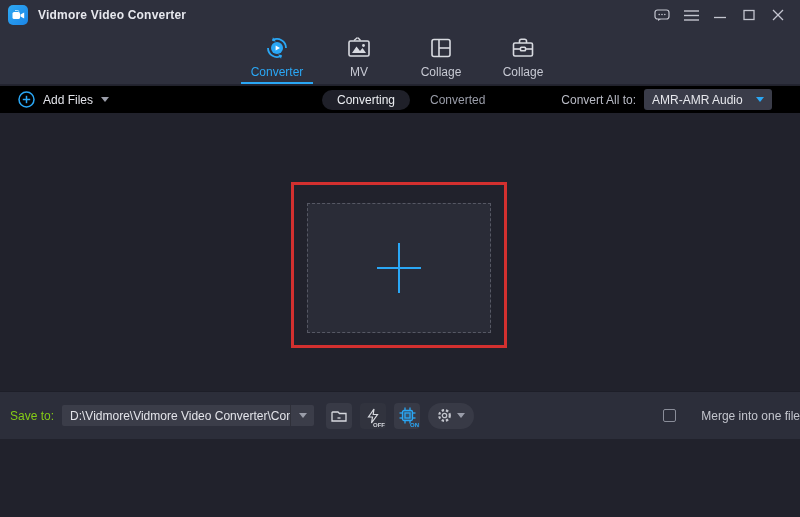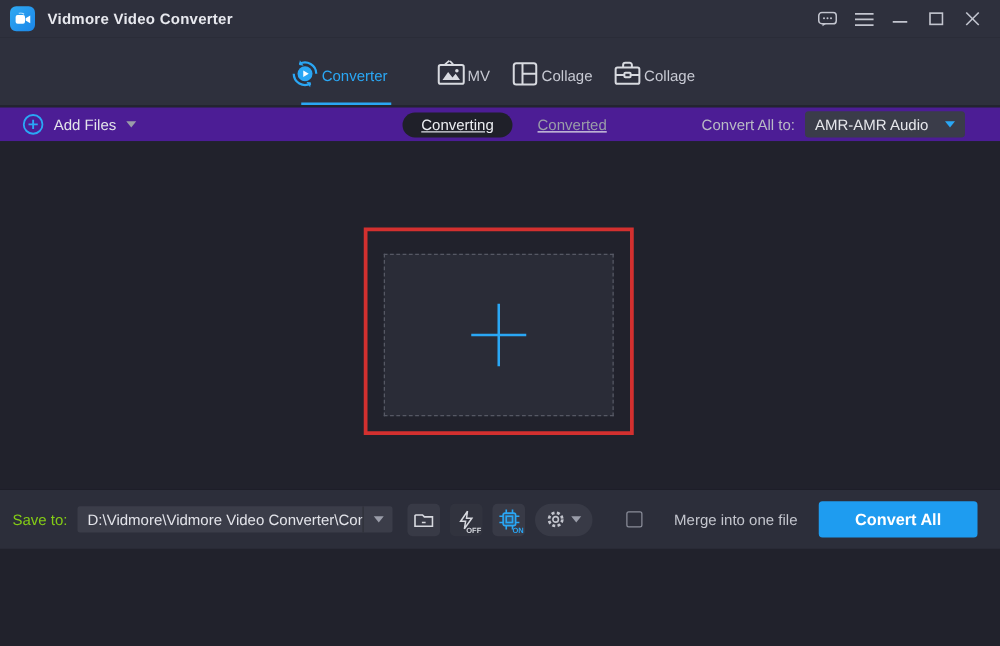--- a/index.html
+++ b/index.html
@@ -33,44 +33,44 @@
 
   
   .navbar {
     position:absolute; top:30px; left:0; right:0; height:55px;
     background:#2e303d;
     border-bottom:1px solid #232430;
     display:flex; justify-content:center; align-items:flex-end; gap:16px;
   }
   .nav-tab {
     position:relative; width:66px; height:55px;
-    display:flex; flex-direction:row; align-items:center; justify-content:flex-end;
+    display:flex; flex-direction:column; align-items:center; justify-content:flex-start;
     padding-top:5px; cursor:default;
   }
   .nav-tab .tab-icon { height:28px; display:flex; align-items:center; justify-content:center; }
   .nav-tab .tab-label { font-size:12px; color:#c7c9d3; margin-top:3px; }
   .nav-tab.active .tab-label { color:#2aa7f5; }
   .nav-tab.active .underline {
     position:absolute; bottom:0; left:-3px; right:-3px; height:2px; background:#2aa7f5;
   }
 
   
   .toolbar {
     position:absolute; top:86px; left:0; right:0; height:27px;
-    background:#4c1d95;
+    background:#000000;
     display:flex; align-items:center;
   }
   .add-files { display:flex; align-items:center; gap:8px; margin-left:18px; }
   .add-files-label { font-size:12px; color:#e3e4ea; }
   .caret {
     width:0; height:0; border-left:4px solid transparent; border-right:4px solid transparent;
     border-top:5px solid #9a9da9; display:inline-block;
   }
   .caret.blue { border-top-color:#2aa7f5; }
-  .queue-tabs { position:absolute; left:322px; top:0; height:27px; display:flex; align-items:center; gap:16px;text-decoration:underline; }
+  .queue-tabs { position:absolute; left:322px; top:0; height:27px; display:flex; align-items:center; gap:16px; }
   .pill {
     background:#1f2029; border-radius:12px; padding:3px 15px;
     font-size:12px; color:#eceef2;
   }
   .queue-tab-inactive { font-size:12px; color:#9a9da9; padding:3px 4px; }
   .convert-to { position:absolute; right:28px; top:0; height:27px; display:flex; align-items:center; gap:8px; }
   .convert-to-label { font-size:12px; color:#b9bbc5; }
   .format-select {
     width:128px; height:21px; background:#3a3c49; border-radius:3px;
     display:flex; align-items:center; padding:0 8px; gap:6px;
@@ -316,16 +316,15 @@
       <svg width="15" height="15" viewBox="0 0 15 15" fill="none">
         <circle cx="7.5" cy="7.5" r="5.3" stroke="#c3c5cd" stroke-width="2.2" stroke-dasharray="2.4 1.9"></circle>
         <circle cx="7.5" cy="7.5" r="2.2" stroke="#c3c5cd" stroke-width="1.3"></circle>
       </svg>
       <span class="caret"></span>
     </div>
     <div class="merge-group">
       <span class="checkbox"></span>
       <span class="merge-label">Merge into one file</span>
     </div>
-    <button class="convert-btn">Convert All</button>
   </div>
 
 </div>
 
 </body></html>

